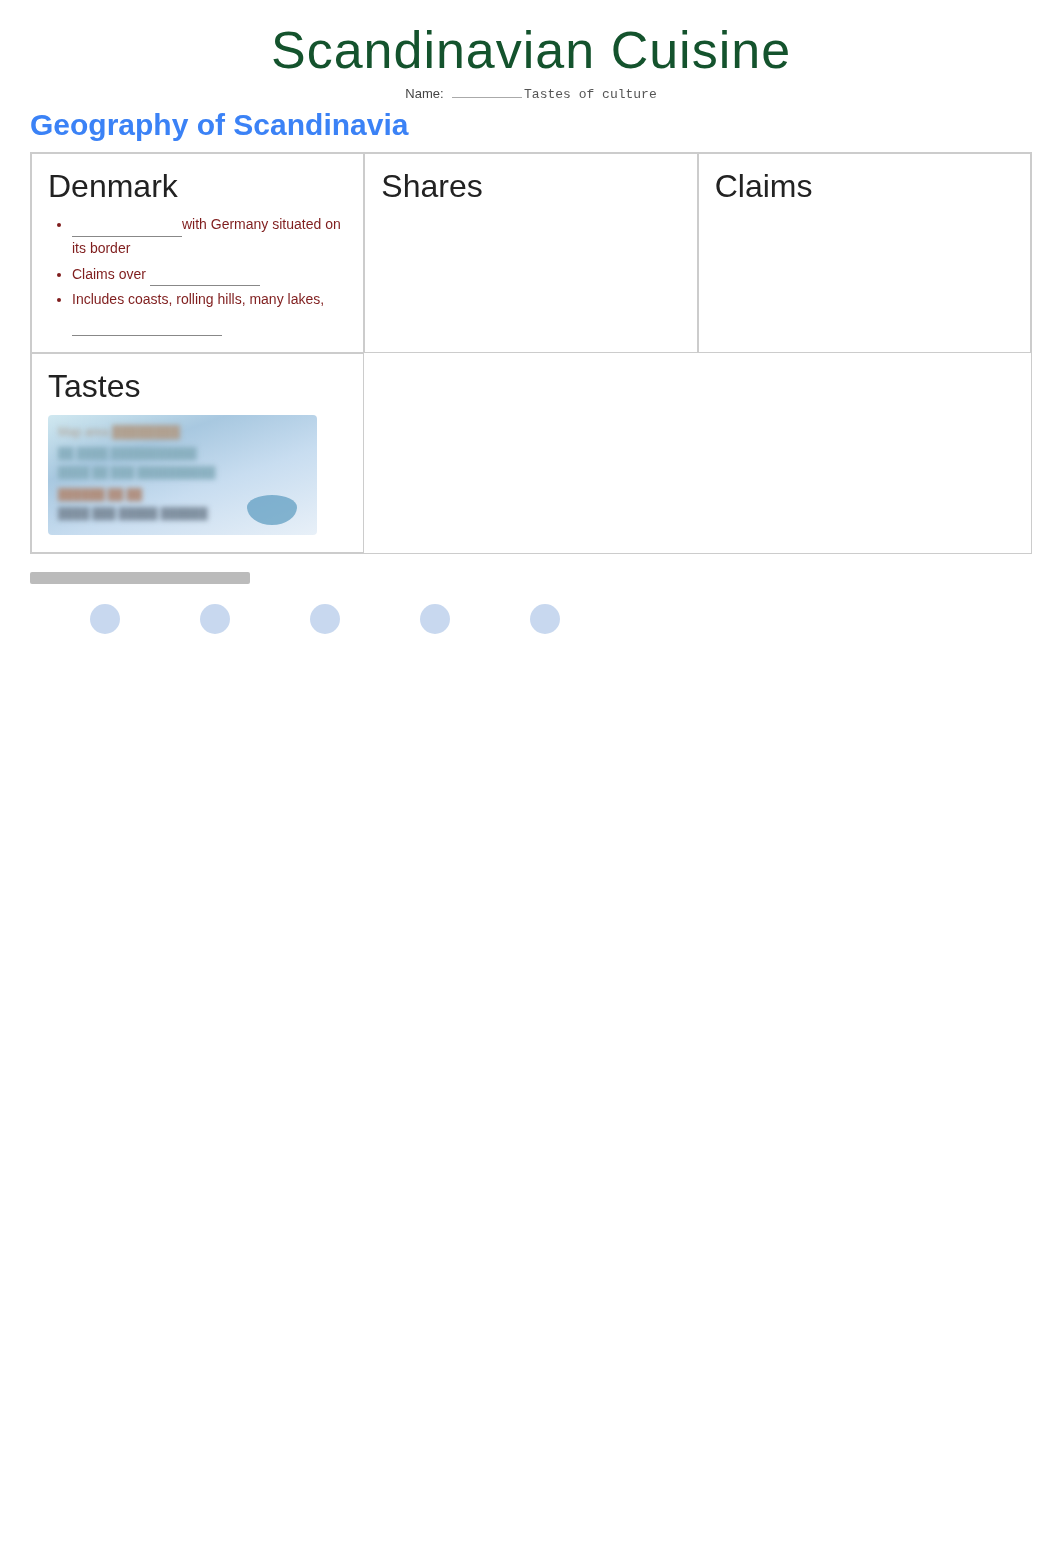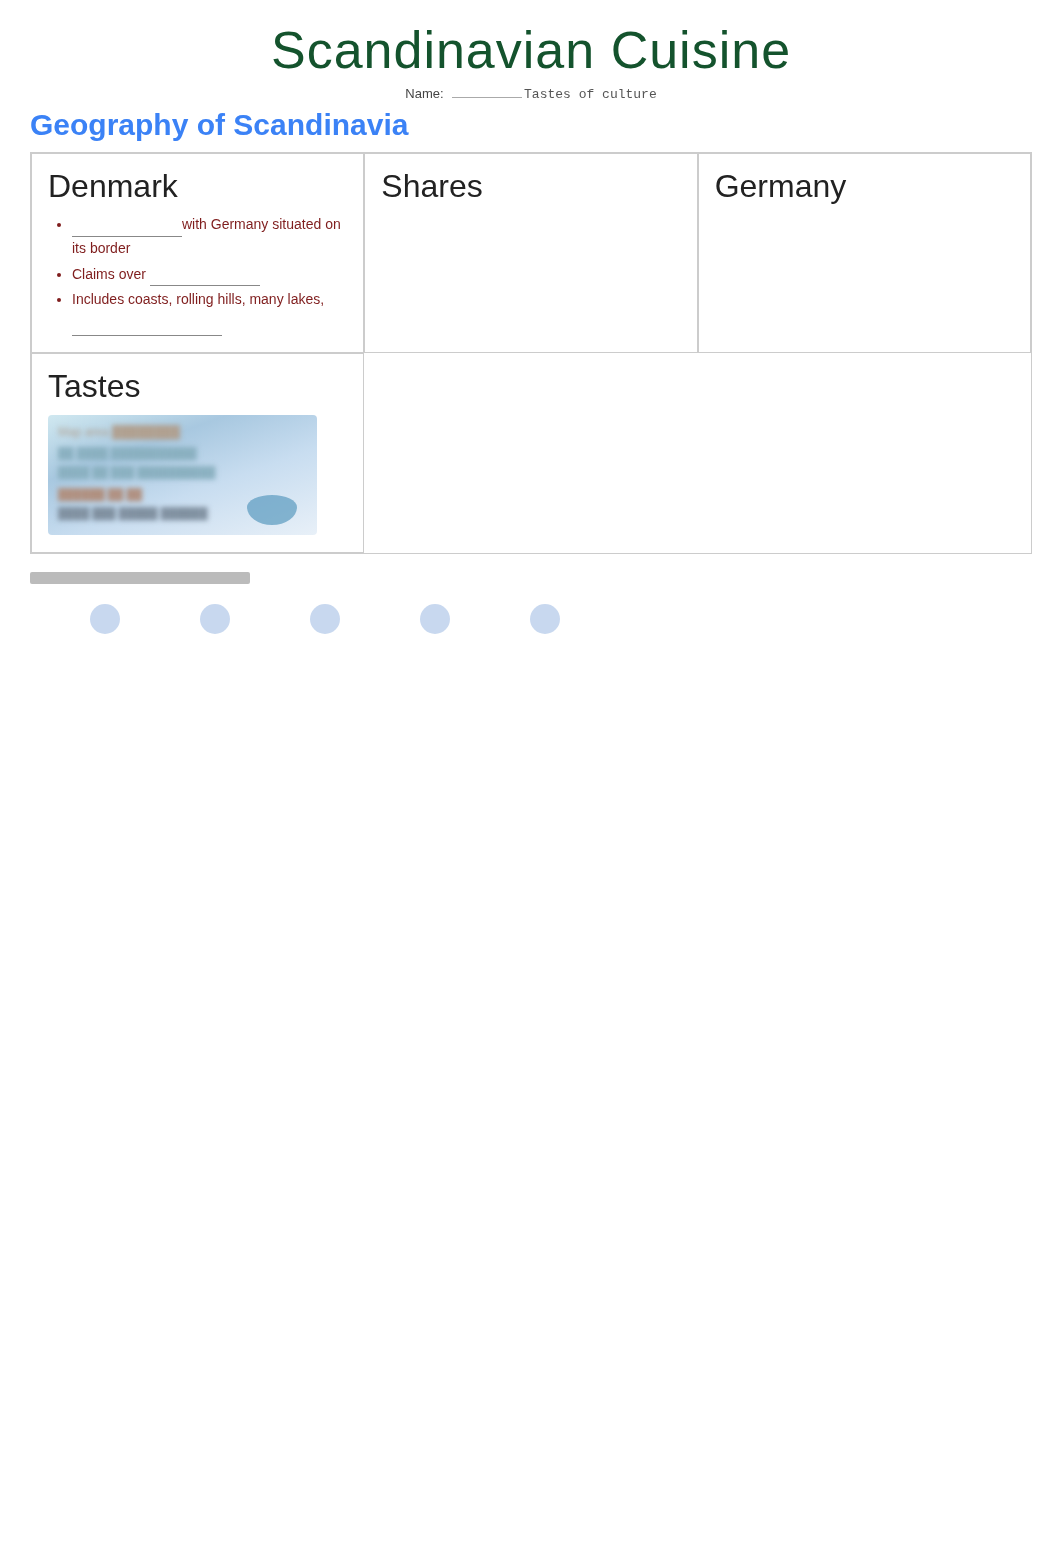--- a/index.html
+++ b/index.html
@@ -163,21 +163,21 @@
         <span class="blank blank-lg"></span>
       </li>
     </ul>
   </div>
 
   <div class="grid-cell">
     <div class="cell-title">Shares</div>
   </div>
 
   <div class="grid-cell">
-    <div class="cell-title">Germany</div>
+    <div class="cell-title">Claims</div>
   </div>
 
   <div class="grid-cell">
     <div class="cell-title">Tastes</div>
     <div class="finland-image-placeholder" style="margin-top:10px;">
       <div class="blurred-text" style="padding:8px 10px;">
         <div style="color:#b0a090;font-size:12px;filter:blur(1.5px);">Map area ████████</div>
         <div style="color:#8ab0c0;font-size:11px;filter:blur(1.5px);margin-top:4px;">██ ████ ███████████</div>
         <div style="color:#8ab0c0;font-size:11px;filter:blur(1.5px);margin-top:2px;">████ ██ ███ ██████████</div>
         <div style="color:#b09080;font-size:11px;filter:blur(1.5px);margin-top:6px;">██████ ██ ██</div>

